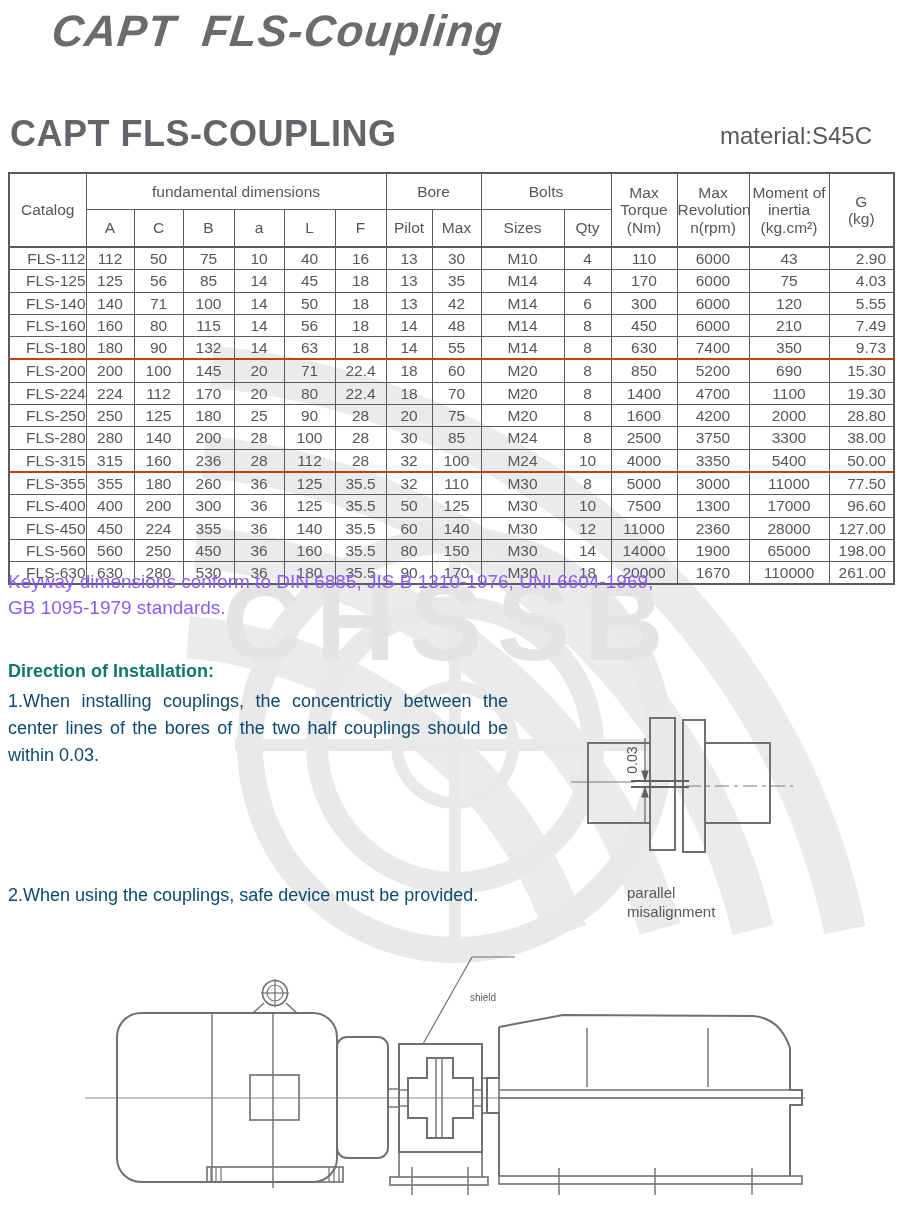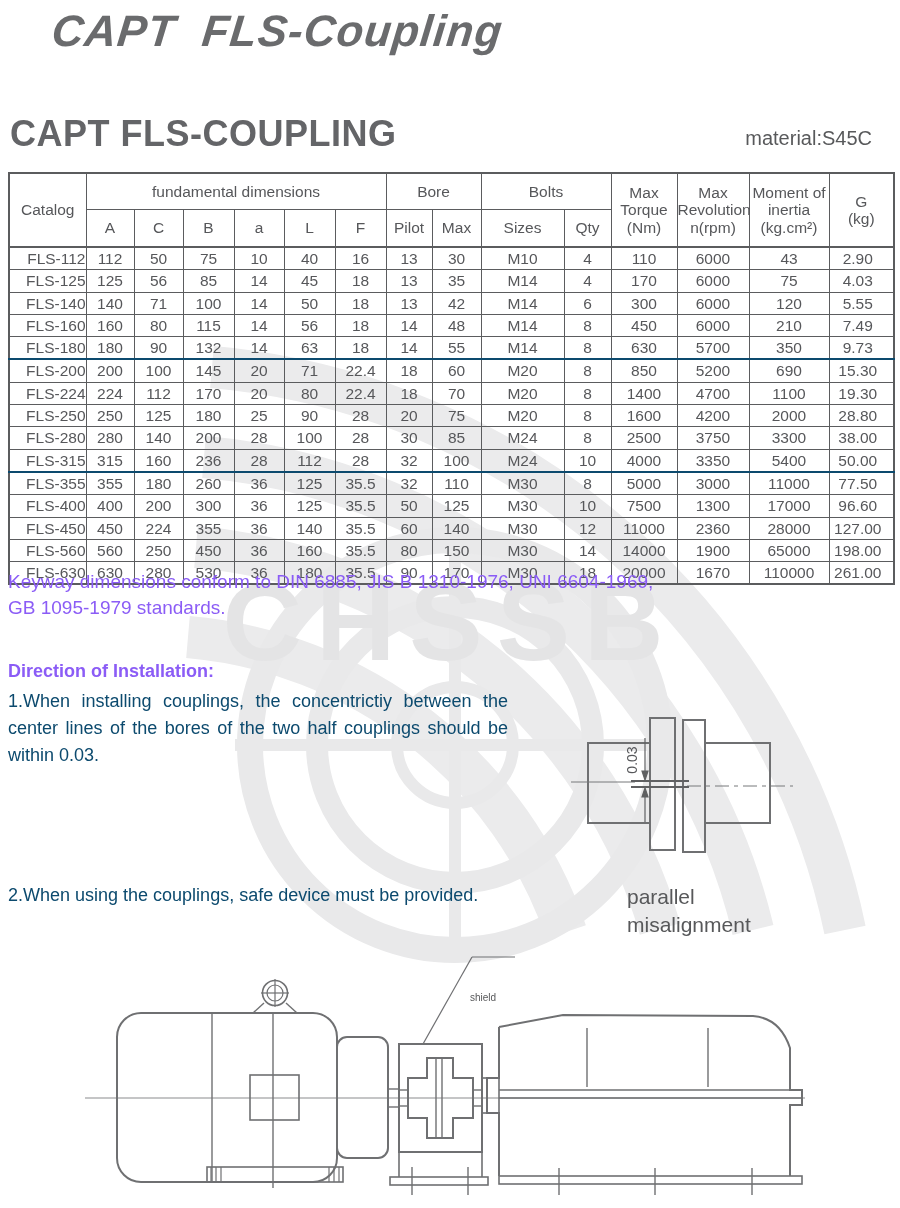--- a/index.html
+++ b/index.html
@@ -12,45 +12,45 @@
   #watermark{left:0;top:0;z-index:0;}
   
   .logo-title{
     left:52px;top:6px;z-index:2;
     font-size:44px;font-weight:bold;font-style:italic;
     color:#6a6b6d;letter-spacing:1px;white-space:pre;
     transform:skewX(-6deg);
   }
   .section-row{left:10px;top:116px;width:862px;z-index:2;display:flex;align-items:flex-end;justify-content:space-between;}
   .section-title{font-size:36px;font-weight:bold;color:#646568;letter-spacing:0.5px;line-height:1;}
-  .material{font-size:20px;color:#58595b;padding-bottom:2px;}
+  .material{font-size:24px;color:#58595b;padding-bottom:2px;}
   
   .tbl-wrap{left:8px;top:172px;z-index:2;}
   table.spec{border-collapse:collapse;table-layout:fixed;width:885px;background:transparent;}
   table.spec th,table.spec td{
     border:1px solid #5b5c5e;font-weight:normal;
     font-size:15.5px;color:#56575a;text-align:center;vertical-align:middle;
     padding:0;white-space:pre-line;line-height:1.12;
   }
   table.spec{border:2px solid #5b5c5e;}
   thead tr.h1 th{height:35px;}
   thead tr.h2 th{height:36px;}
   thead{border-bottom:2px solid #5b5c5e;}
   tbody td{height:21.3px;line-height:21.3px;white-space:nowrap;overflow:hidden;}
   tbody td.cat{text-align:right;padding-left:8px;}
-  tbody td.gcol{padding-right:7px;}
-  tbody tr.group-start td{border-top:2px solid #0c4a6e;}
+  tbody td.gcol{text-align:right;padding-right:7px;}
+  tbody tr.group-start td{border-top:2px solid #c2410c;}
   
   .keyway{left:8px;top:569px;width:680px;z-index:2;font-size:19px;line-height:26px;white-space:pre-line;color:#8b5cf6;}
-  .inst-head{left:8px;top:661px;z-index:2;font-size:18px;font-weight:bold;color:#8b5cf6;}
+  .inst-head{left:8px;top:661px;z-index:2;font-size:18px;font-weight:bold;color:#0f766e;}
   .para{z-index:2;font-size:18px;line-height:27px;color:#0c4a6e;text-align:justify;width:500px;}
   .p1{left:8px;top:688px;}
   .p2{left:8px;top:882px;}
   
-  .mis-label{left:627px;top:883px;z-index:2;font-size:21px;line-height:28px;color:#57585a;white-space:pre-line;}
+  .mis-label{left:627px;top:883px;z-index:2;font-size:15px;line-height:19px;color:#57585a;white-space:pre-line;}
   .shield-label{left:470px;top:992px;z-index:2;font-size:10px;color:#57585a;}
   svg{display:block;}
   .diag{z-index:1;}
 </style>
 </head>
 <body>
 
 <svg id="watermark" class="layer" width="900" height="1208" viewBox="0 0 900 1208">
   <g stroke="#ebebec" fill="none">
     <path d="M 188 637 A 440 440 0 0 1 566 932" stroke-width="42"></path>
@@ -199,21 +199,21 @@
           <td>90</td>
           <td>132</td>
           <td>14</td>
           <td>63</td>
           <td>18</td>
           <td>14</td>
           <td>55</td>
           <td>M14</td>
           <td>8</td>
           <td>630</td>
-          <td>5700</td>
+          <td>7400</td>
           <td>350</td>
           <td class="gcol">9.73</td>
         </tr>
         <tr class="group-start">
           <td class="cat">FLS-200</td>
           <td>200</td>
           <td>100</td>
           <td>145</td>
           <td>20</td>
           <td>71</td>

